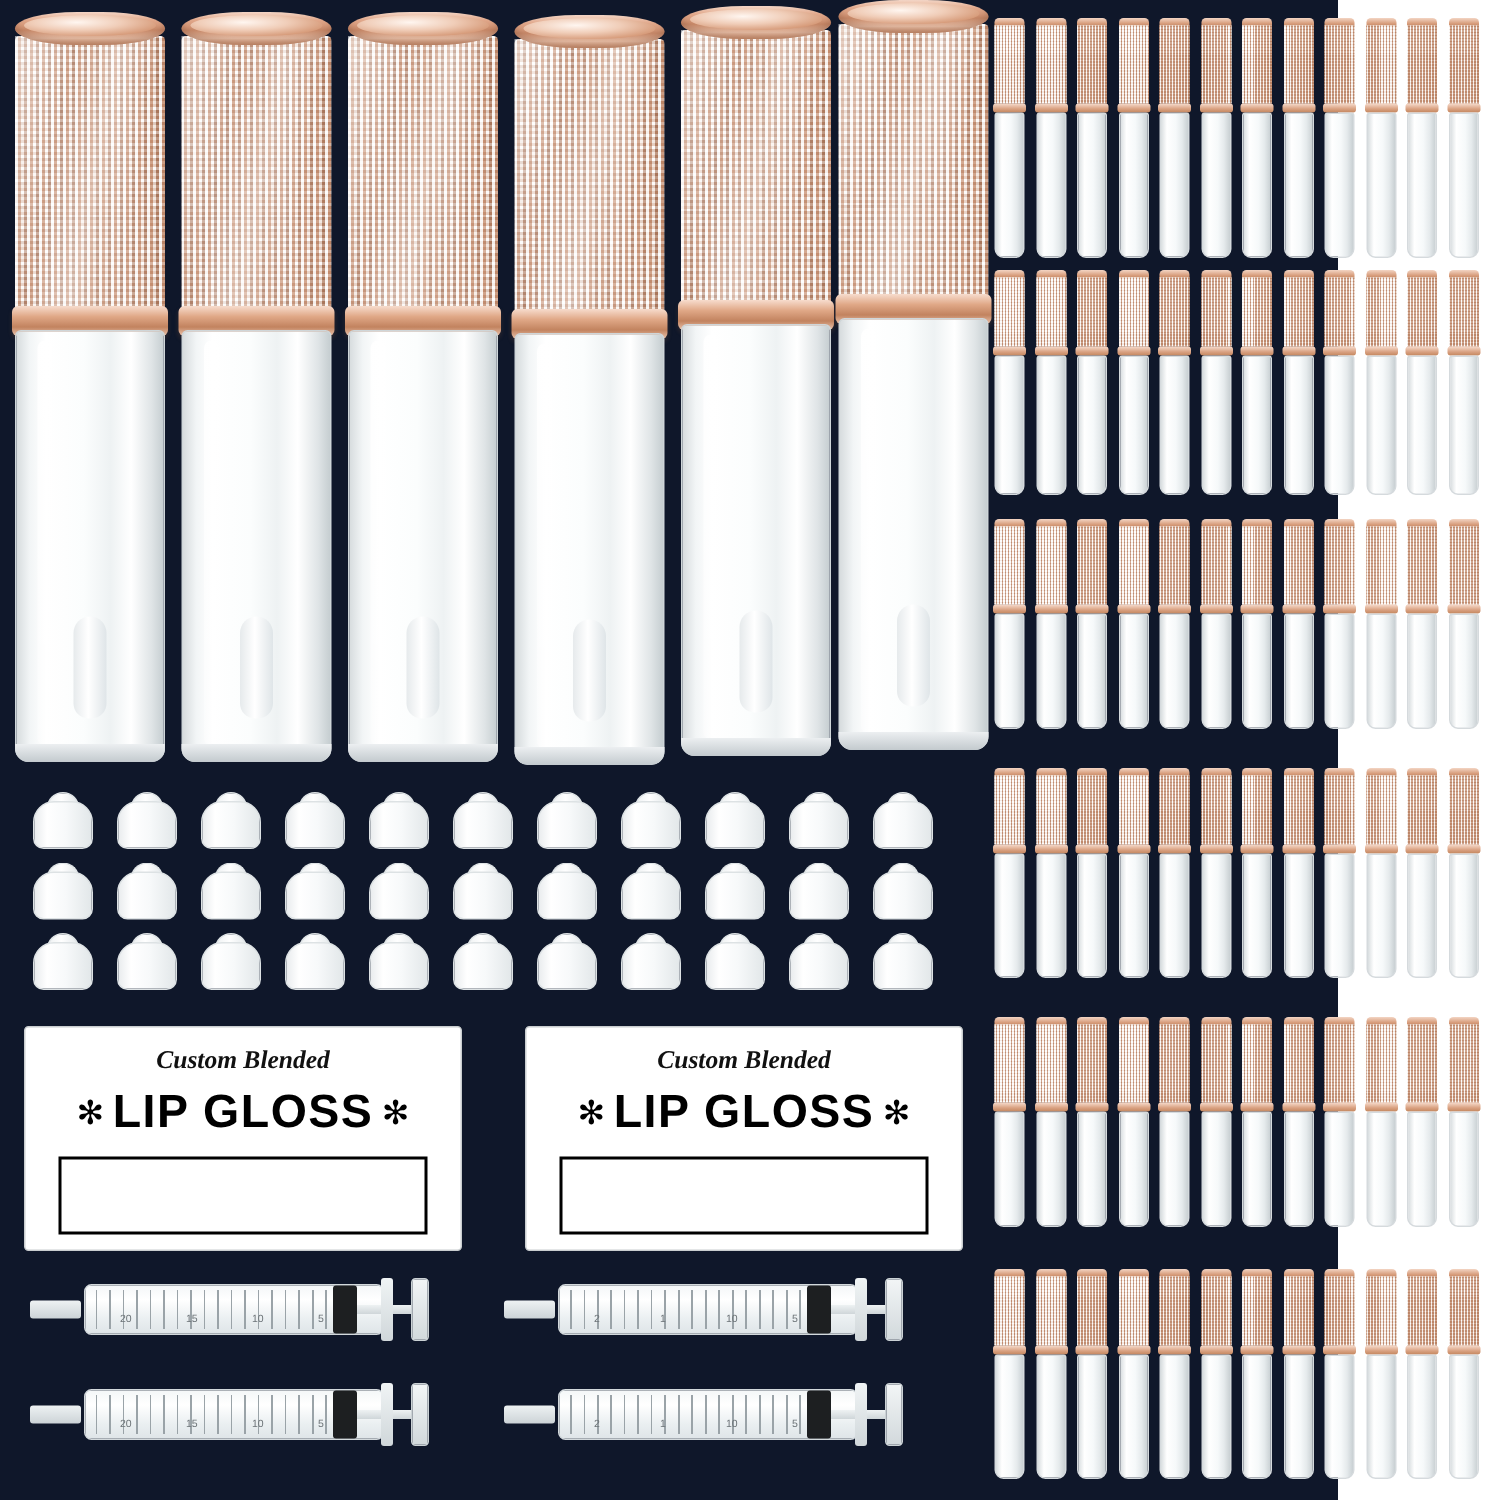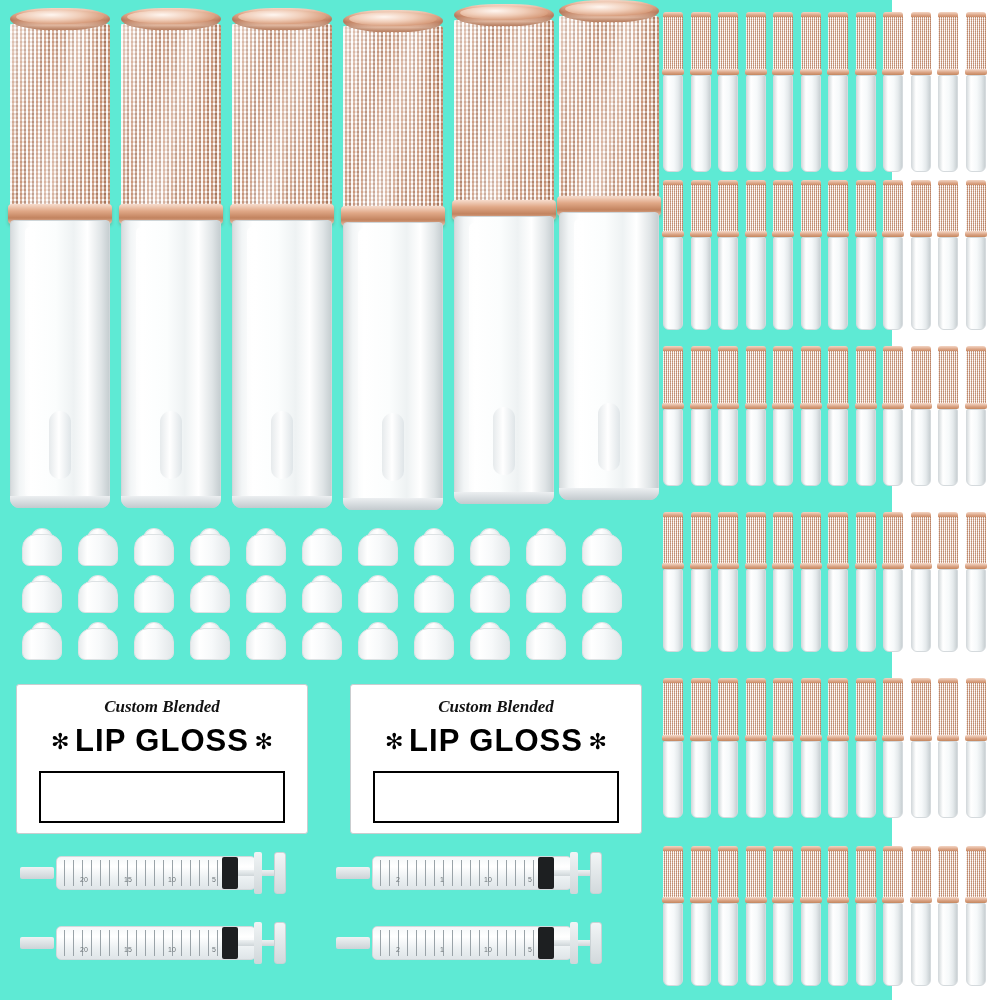--- a/index.html
+++ b/index.html
@@ -1,17 +1,17 @@
 <!DOCTYPE html>
 <html><head>
 <meta charset="utf-8">
 <style>
   html,body{margin:0;padding:0;background:#ffffff;}
   body{width:1000px;height:1000px;font-family:"Liberation Sans",sans-serif;overflow:hidden;}
-  .canvas{position:relative;width:892px;height:1000px;background:#5eead4;}
+  .canvas{position:relative;width:892px;height:1000px;background:#0f172a;}
 
   
   .big-tube{position:absolute;width:108px;height:500px;top:8px;}
   .bt-capring{position:absolute;left:4px;top:0;width:100px;height:22px;border-radius:50%/60%;
     background:linear-gradient(180deg,#f6d9c9 0%,#e2a98c 25%,#c98a6a 55%,#e9c0a8 80%,#d49a79 100%);
     box-shadow:inset 0 -3px 4px rgba(120,70,45,.35);}
   .bt-captop{position:absolute;left:10px;top:2px;width:88px;height:14px;border-radius:50%;
     background:radial-gradient(ellipse at 40% 35%,#fff6f0 0%,#f0cdb8 40%,#d79c7b 75%,#c2815f 100%);}
   .bt-rhine{position:absolute;left:4px;top:16px;width:100px;height:185px;
     background:

